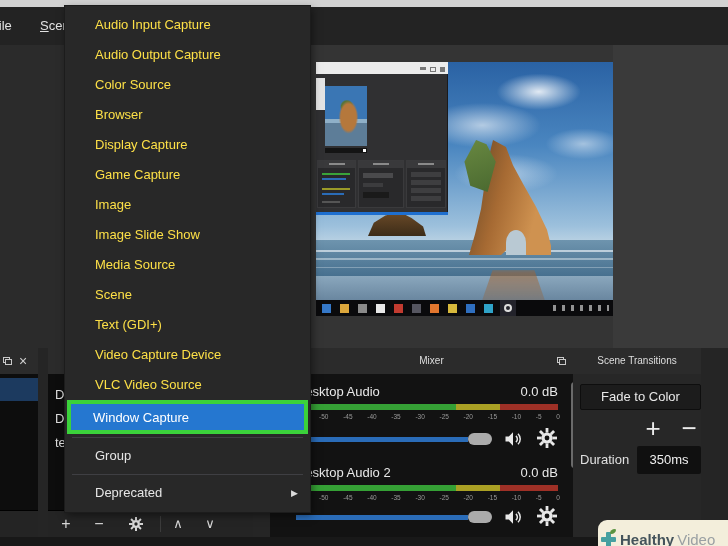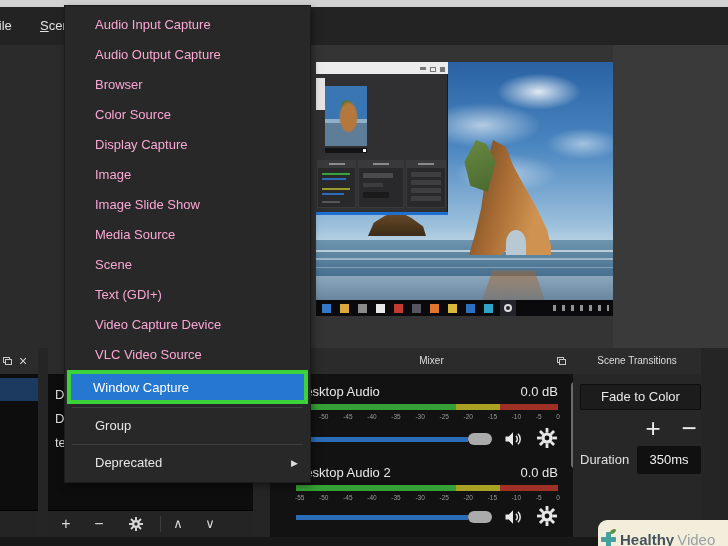--- a/index.html
+++ b/index.html
@@ -79,21 +79,21 @@
   .tr-plus { left:68px; } .tr-minus { left:104px; }
   .dur-lbl { position:absolute; left:7px; top:104px; font-size:13px; color:#e0e0e0; }
   .dur-val { position:absolute; left:64px; top:98px; width:64px; height:28px;
     background:#101010; border-radius:2px; line-height:28px; text-align:center;
     font-size:13px; color:#f0f0f0; }
 
   
   .popup { left:65px; top:6px; width:245px; z-index:10; background:#282828;
     padding:4px 0; box-shadow:0 0 0 1px #1c1c1c, 2px 3px 8px rgba(0,0,0,.5); }
   .popup .mi span { display:block; height:30px; line-height:30px; padding-left:30px;
-    font-size:13px; color:#f9a8d4; white-space:nowrap; }
+    font-size:13px; color:#fde047; white-space:nowrap; }
   .mi-hl { height:34px; margin:0 2px; border:4px solid #3bd23b; background:#2577d0;
     display:flex; align-items:center; padding-left:22px; font-size:13px; color:#fff; }
   .menu-sep { border-top:1px solid #3f3f43; margin:3px 7px; }
   .mi-row { position:relative; height:30px; line-height:30px; padding-left:30px;
     font-size:13px; color:#e6e6e6; }
   .mi-arrow { position:absolute; right:12px; top:0; font-size:9px; color:#dcdcdc; }
 
   
   .wm { left:598px; top:520px; width:130px; height:39px; background:#f3eedb;
     border-radius:9px 0 0 0; z-index:12; display:flex; align-items:center; }
@@ -400,23 +400,24 @@
   <span class="tr-btn tr-plus">+</span>
   <span class="tr-btn tr-minus">−</span>
   <span class="dur-lbl">Duration</span>
   <div class="dur-val">350ms</div>
 </div>
 
 <div class="abs popup">
   <div class="mi">
       <span>Audio Input Capture</span>
       <span>Audio Output Capture</span>
+      <span>Color Source</span>
       <span>Browser</span>
-      <span>Color Source</span>
       <span>Display Capture</span>
+      <span>Game Capture</span>
       <span>Image</span>
       <span>Image Slide Show</span>
       <span>Media Source</span>
       <span>Scene</span>
       <span>Text (GDI+)</span>
       <span>Video Capture Device</span>
       <span>VLC Video Source</span>
     </div>
   <div class="mi-hl">Window Capture</div>
   <div class="menu-sep"></div>

